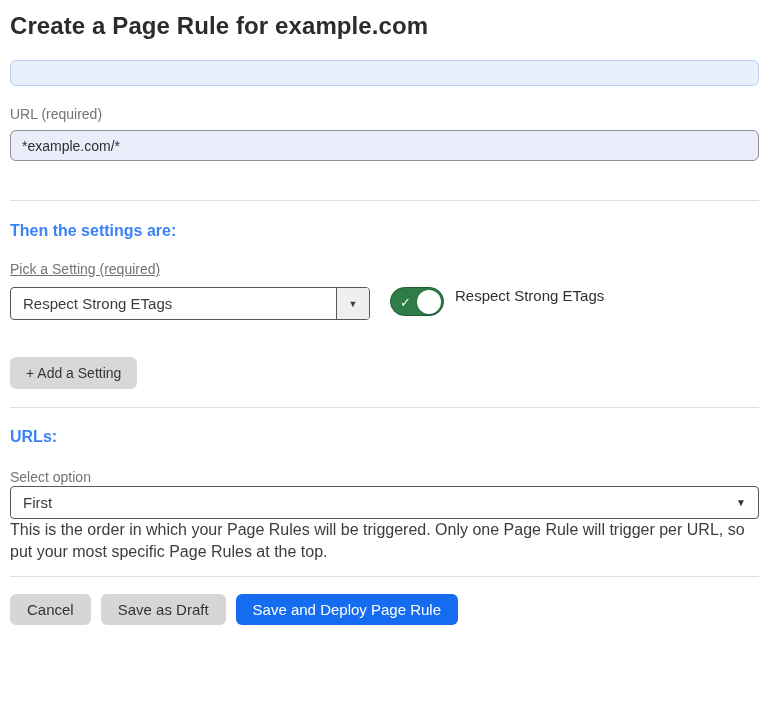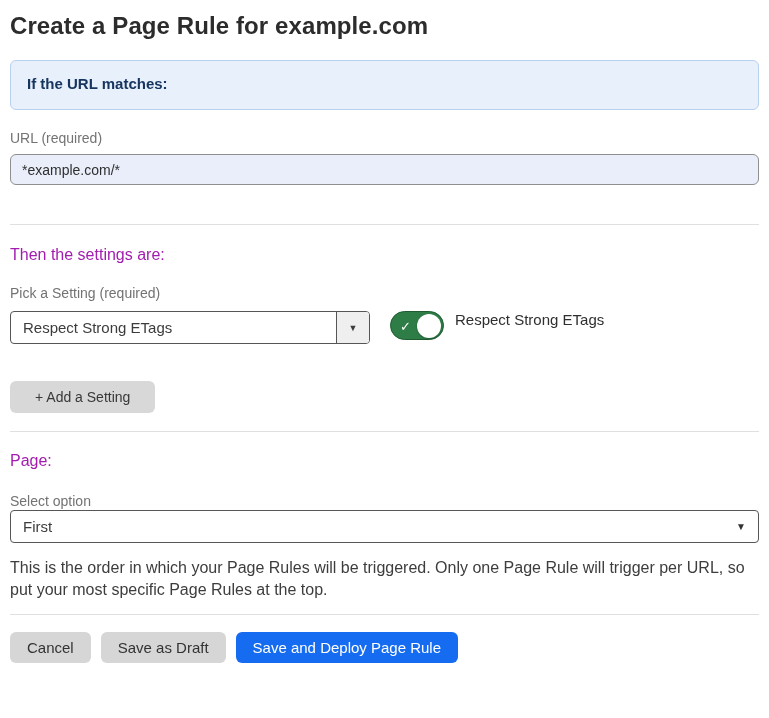--- a/index.html
+++ b/index.html
@@ -60,22 +60,22 @@
   .divider {
     border: none;
     border-top: 1px solid #e0e0e0;
     margin: 0;
   }
   .divider.d1 { margin-top: 39px; margin-bottom: 21px; }
   .divider.d2 { margin-top: 18px; margin-bottom: 20px; }
   .divider.d3 { margin-top: 13px; margin-bottom: 17px; }
   .section-heading {
     font-size: 16px;
-    font-weight: 400;
-    color: #a21caf;
+    font-weight: 700;
+    color: #3b82f6;
     margin-bottom: 21px;
   }
   .section-heading.order { margin-bottom: 23px; }
   
   .setting-row {
     display: flex;
     align-items: flex-start;
     margin-bottom: 37px;
   }
   .setting-select {
@@ -142,42 +142,42 @@
   .toggle-text {
     margin-left: 11px;
     font-size: 15px;
     color: #2f2f2f;
   }
   .add-setting-btn {
     display: inline-block;
     background: #d8d8d8;
     border: none;
     border-radius: 6px;
-    padding: 8px 25px;
+    padding: 8px 16px;
     font-size: 14px;
     color: #383838;
     font-family: "Liberation Sans", "DejaVu Sans", sans-serif;
     cursor: pointer;
     margin-bottom: 0;
   }
   
   .order-select {
     width: 100%;
     height: 33px;
     border: 1px solid #565656;
     border-radius: 4px;
     background: #ffffff;
     display: flex;
     align-items: center;
     justify-content: space-between;
     padding: 0 12px;
     font-size: 15px;
     color: #3c3c3c;
     cursor: pointer;
-    margin-bottom: 14px;
+    margin-bottom: 0;
   }
   .order-select .chevron {
     font-size: 10px;
     color: #333333;
   }
   .help-text {
     font-size: 16px;
     line-height: 22px;
     color: #3d3d3d;
     max-width: 749px;
@@ -207,51 +207,50 @@
   }
 </style>
 </head>
 <body>
 
 
 
 <h1 class="page-title">Create a Page Rule for example.com</h1>
 
 <div class="info-box">
-  <div class="info-heading">If the URL matches:</div>
 </div>
 
 <div class="field-label">URL (required)</div>
 <input class="url-input" type="text" value="*example.com/*" style="">
 
 <hr class="divider d1">
 
 <h2 class="section-heading">Then the settings are:</h2>
 
-<div class="field-label" style="margin-bottom:10px;">Pick a Setting (required)</div>
+<div class="field-label" style="margin-bottom:10px;text-decoration:underline;">Pick a Setting (required)</div>
 
 <div class="setting-row">
   <div class="setting-select">
     <div class="select-value">Respect Strong ETags</div>
     <div class="select-arrow-btn">
         <span>▼</span>
       </div>
   </div>
   <div class="toggle">
     <span class="toggle-check">✓</span>
     <span class="toggle-knob"></span>
   </div>
   <span class="toggle-text">Respect Strong ETags</span>
 </div>
 
 <button class="add-setting-btn">+ Add a Setting</button>
 
 <hr class="divider d2">
 
-<h2 class="section-heading order">Page:</h2>
+<h2 class="section-heading order">URLs:</h2>
 
 <div class="field-label" style="margin-bottom:1px;">Select option</div>
 
 <div class="order-select">
   <span>First</span>
   <span class="chevron">▼</span>
 </div>
 
 <p class="help-text">This is the order in which your Page Rules will be triggered. Only one Page Rule will trigger per URL, so put your most specific Page Rules at the top.</p>
 

